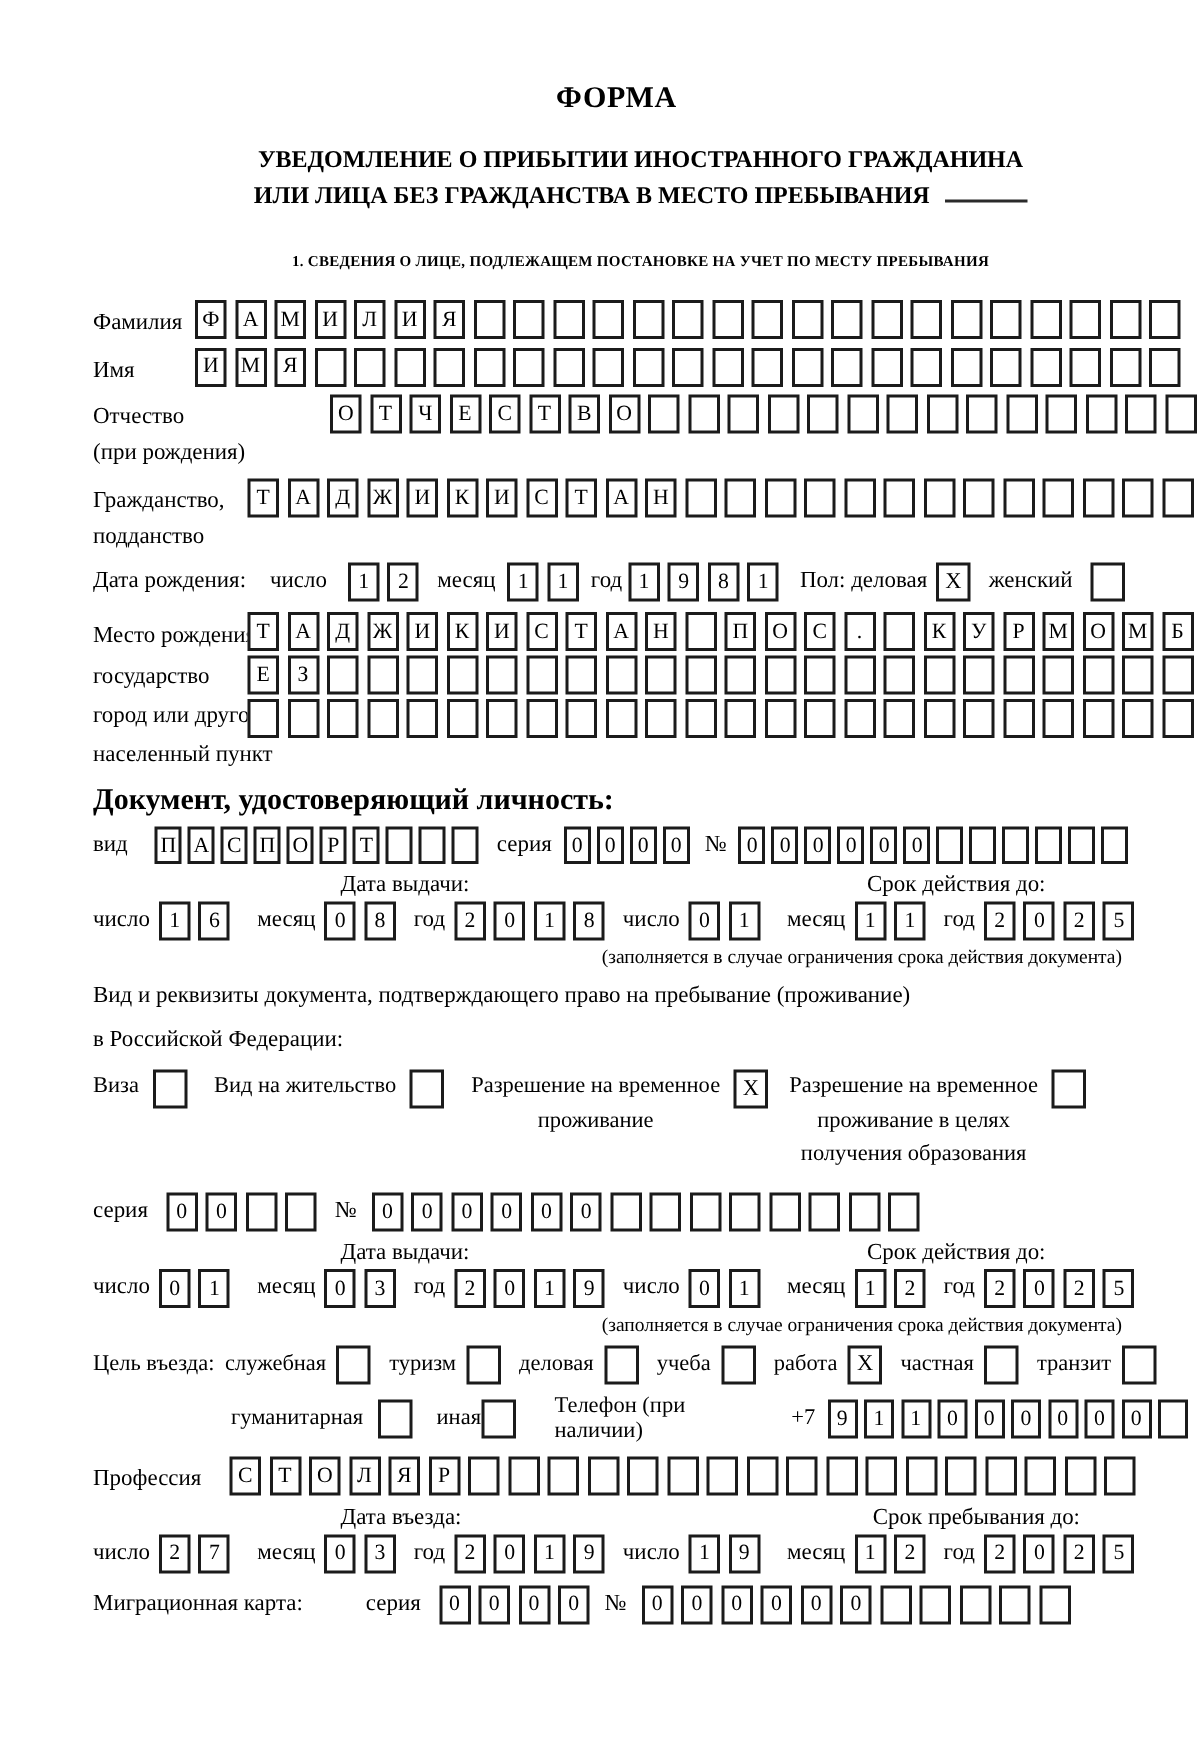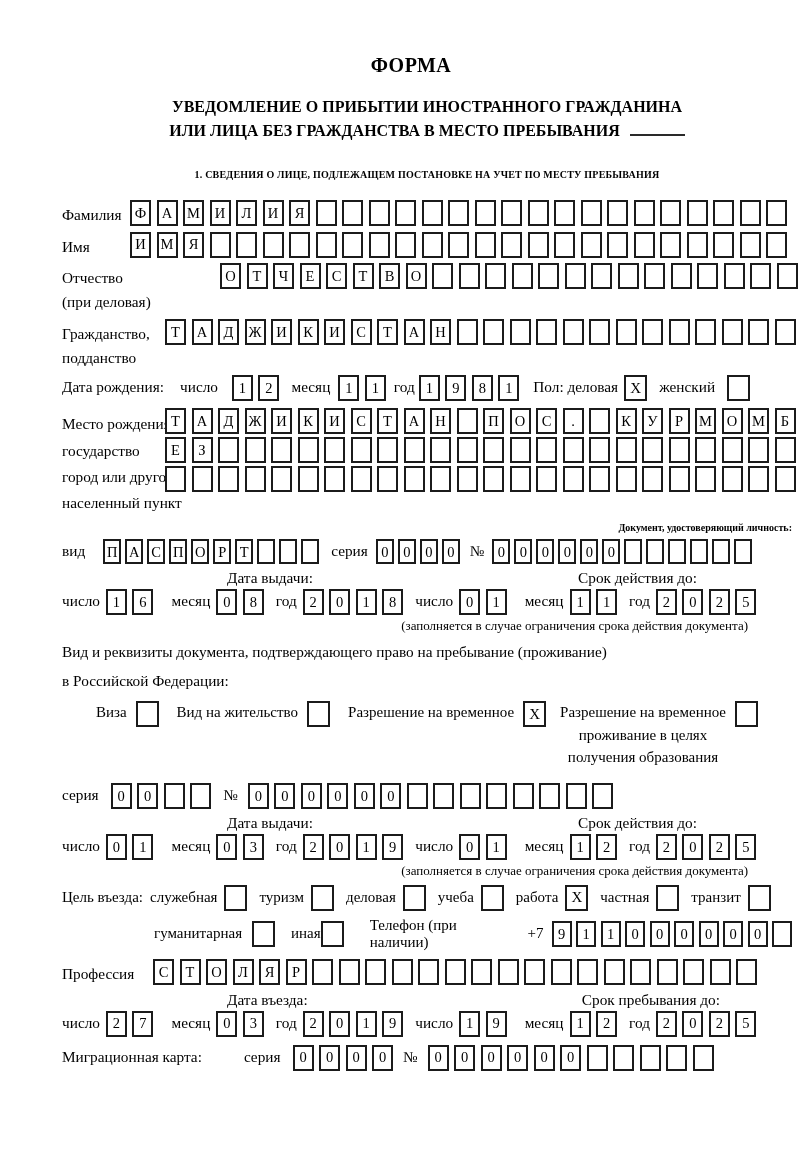--- a/index.html
+++ b/index.html
@@ -39,34 +39,34 @@
 
   .cb {
     width:23px; height:26px; border:2px solid #1b1b1b; flex:none;
     display:inline-flex; align-items:center; justify-content:center;
     font-size:15px;
   }
 
   .ilb { font-size:15.3px; padding-top:3px; flex:none; }
   .inline { display:flex; align-items:flex-start; }
 
-  .doc-h { text-align:right; font-weight:bold; font-size:10px; margin:6px 0 6px; }
+  .doc-h { text-align:left; font-weight:bold; font-size:20px; margin:6px 0 6px; }
 
   .dheaders { display:flex; font-size:15.3px; margin-top:4px; }
   .dh-left { margin-left:165px; }
   .dh-right { margin-left:auto; margin-right:95px; }
   .drow { display:flex; justify-content:space-between; padding-right:80px; margin-top:2px; }
   .dgroup { display:flex; align-items:flex-start; }
   .dgroup .ilb { margin-right:6px; }
   .dgroup .cellrow { margin-right:12px; }
   .note { font-size:13px; text-align:right; padding-right:44px; margin-top:3px; margin-bottom:6px; }
 
   .plain { font-size:15.3px; line-height:1.6; }
 
-  .resrow { display:flex; align-items:flex-start; margin:8px 0 14px; font-size:15px;justify-content:center; }
+  .resrow { display:flex; align-items:flex-start; margin:8px 0 14px; font-size:15px; }
   .ritem { display:flex; align-items:flex-start; gap:9px; }
   .rtxt { text-align:center; line-height:1.5; }
   .resrow .cb { margin-top:0; }
 
   .purrow { display:flex; align-items:center; font-size:15px; margin:4px 0 6px; flex-wrap:nowrap; }
   .purrow .lbl { margin-right:7px; }
   .purrow .cb { margin-right:12px; }
 
   .humrow { display:flex; align-items:center; font-size:15px; margin:6px 0 8px; }
   .humrow .cellrow { gap:4.5px; }
@@ -146,21 +146,21 @@
         <span class="cell"></span>
         <span class="cell"></span>
         <span class="cell"></span>
         <span class="cell"></span>
       </div>
   </div>
 
   <div class="frow">
     <div class="flabel w158">
       <div>Отчество</div>
-      <div>(при деловая)</div>
+      <div>(при рождения)</div>
     </div>
     <div class="cellrow">
         <span class="cell">О</span>
         <span class="cell">Т</span>
         <span class="cell">Ч</span>
         <span class="cell">Е</span>
         <span class="cell">С</span>
         <span class="cell">Т</span>
         <span class="cell">В</span>
         <span class="cell">О</span>
@@ -422,20 +422,21 @@
       <span style="padding-top:3px;">Виза</span>
       <span class="cb"></span>
     </div>
     <div class="ritem" style="margin-left:18px;">
       <span style="padding-top:3px;">Вид на жительство</span>
       <span class="cb"></span>
     </div>
     <div class="ritem" style="margin-left:18px;">
       <div class="rtxt">
         <div>Разрешение на временное</div>
+        <div>проживание</div>
       </div>
       <span class="cb">X</span>
     </div>
     <div class="ritem" style="margin-left:14px;">
       <div class="rtxt">
         <div>Разрешение на временное</div>
         <div>проживание в целях</div>
         <div>получения образования</div>
       </div>
       <span class="cb"></span>

